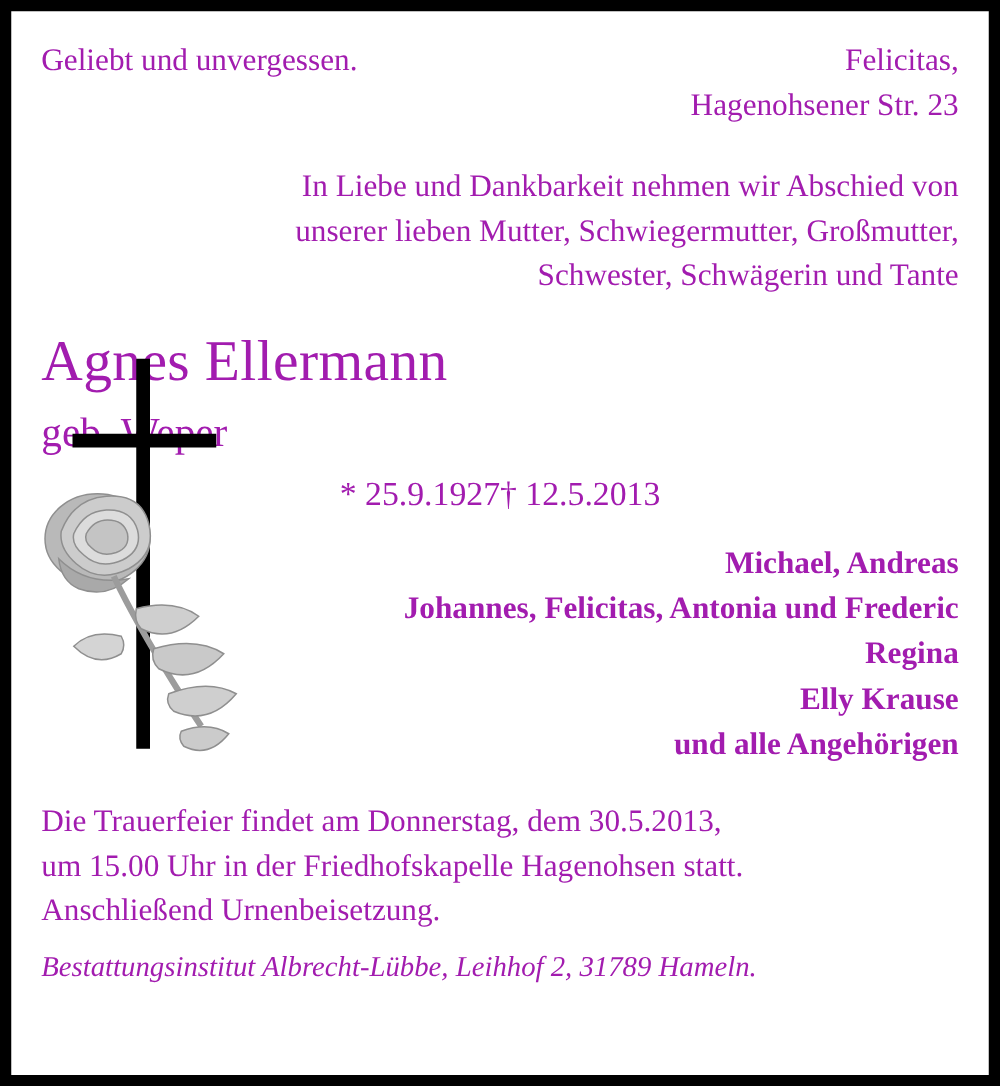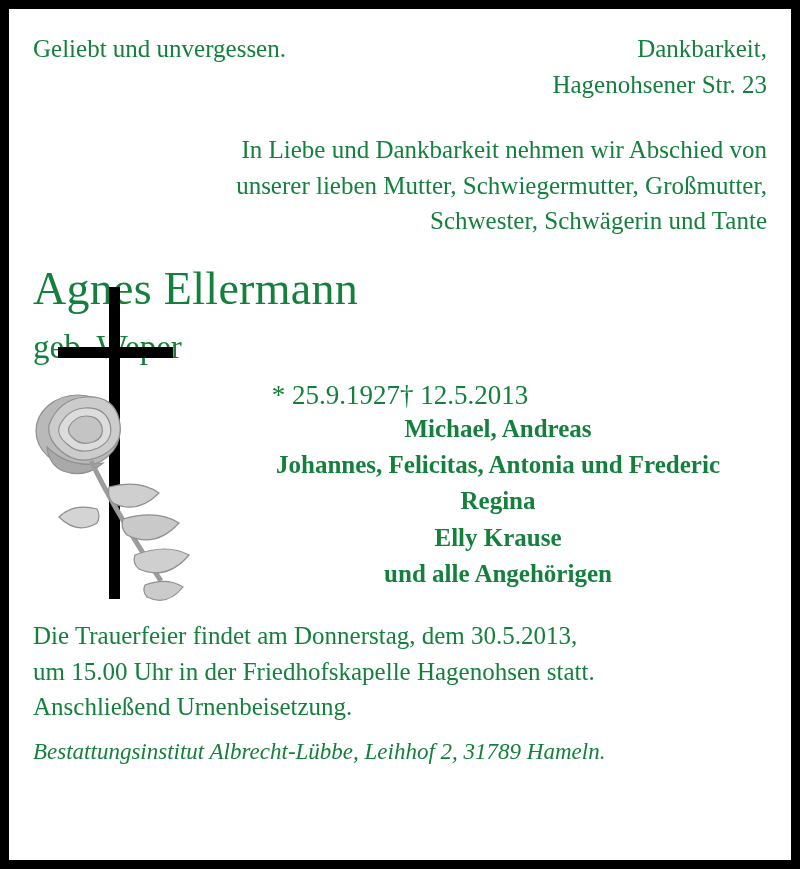--- a/index.html
+++ b/index.html
@@ -14,21 +14,21 @@
     overflow: hidden;
   }
   .obituary {
     position: relative;
     box-sizing: border-box;
     width: 800px;
     height: 869px;
     background: #ffffff;
     border: 9px solid #000000;
     padding: 22px 24px 14px 24px;
-    color: #15803d;
+    color: #a21caf;
   }
   .top-row {
     display: flex;
     justify-content: space-between;
     align-items: flex-start;
     font-size: 25px;
     line-height: 1.42;
   }
   .top-left {
     text-align: left;
@@ -57,25 +57,26 @@
     font-size: 33px;
     margin-top: 16px;
   }
   .dates {
     margin-top: 14px;
     font-size: 27px;
     display: flex;
     justify-content: center;
   }
   .survivors {
+    margin-top: 22px;
     margin-left: 196px;
     font-size: 25px;
     line-height: 1.45;
     font-weight: bold;
-    text-align: center;
+    text-align: right;
   }
   .service {
     margin-top: 26px;
     font-size: 25px;
     line-height: 1.42;
     text-align: left;
   }
   .funeral-home {
     margin-top: 14px;
     font-size: 23px;
@@ -116,21 +117,21 @@
   }
 </style>
 </head>
 <body>
 
 <div class="obituary">
 
   <div class="top-row">
     <div class="top-left">Geliebt und unvergessen.</div>
     <div class="top-right">
-      <div>Dankbarkeit,</div>
+      <div>Felicitas,</div>
       <div>Hagenohsener Str. 23</div>
     </div>
   </div>
 
   <div class="intro">
     <div>In Liebe und Dankbarkeit nehmen wir Abschied von</div>
     <div>unserer lieben Mutter, Schwiegermutter, Großmutter,</div>
     <div>Schwester, Schwägerin und Tante</div>
   </div>
 

